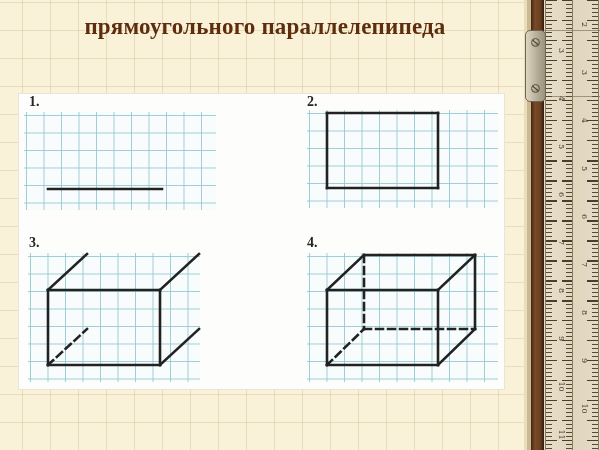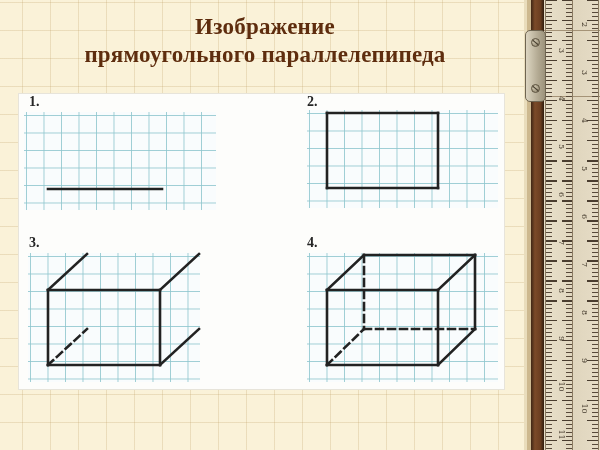--- a/index.html
+++ b/index.html
@@ -71,21 +71,20 @@
   .screw::after{content:"";position:absolute;left:0px;top:3px;width:7px;height:1px;
     background:#4A4131;transform:rotate(40deg);}
   .sc1{top:7px;} .sc2{top:53px;}
 </style>
 </head>
 <body>
 
 <div class="stage">
 
   <div class="title">
-    <div>Изображение</div>
     <div>прямоугольного параллелепипеда</div>
   </div>
 
   <div class="sheet"></div>
 
   <span class="step-label lb1">1.</span>
   <span class="step-label lb2">2.</span>
   <span class="step-label lb3">3.</span>
   <span class="step-label lb4">4.</span>
 

